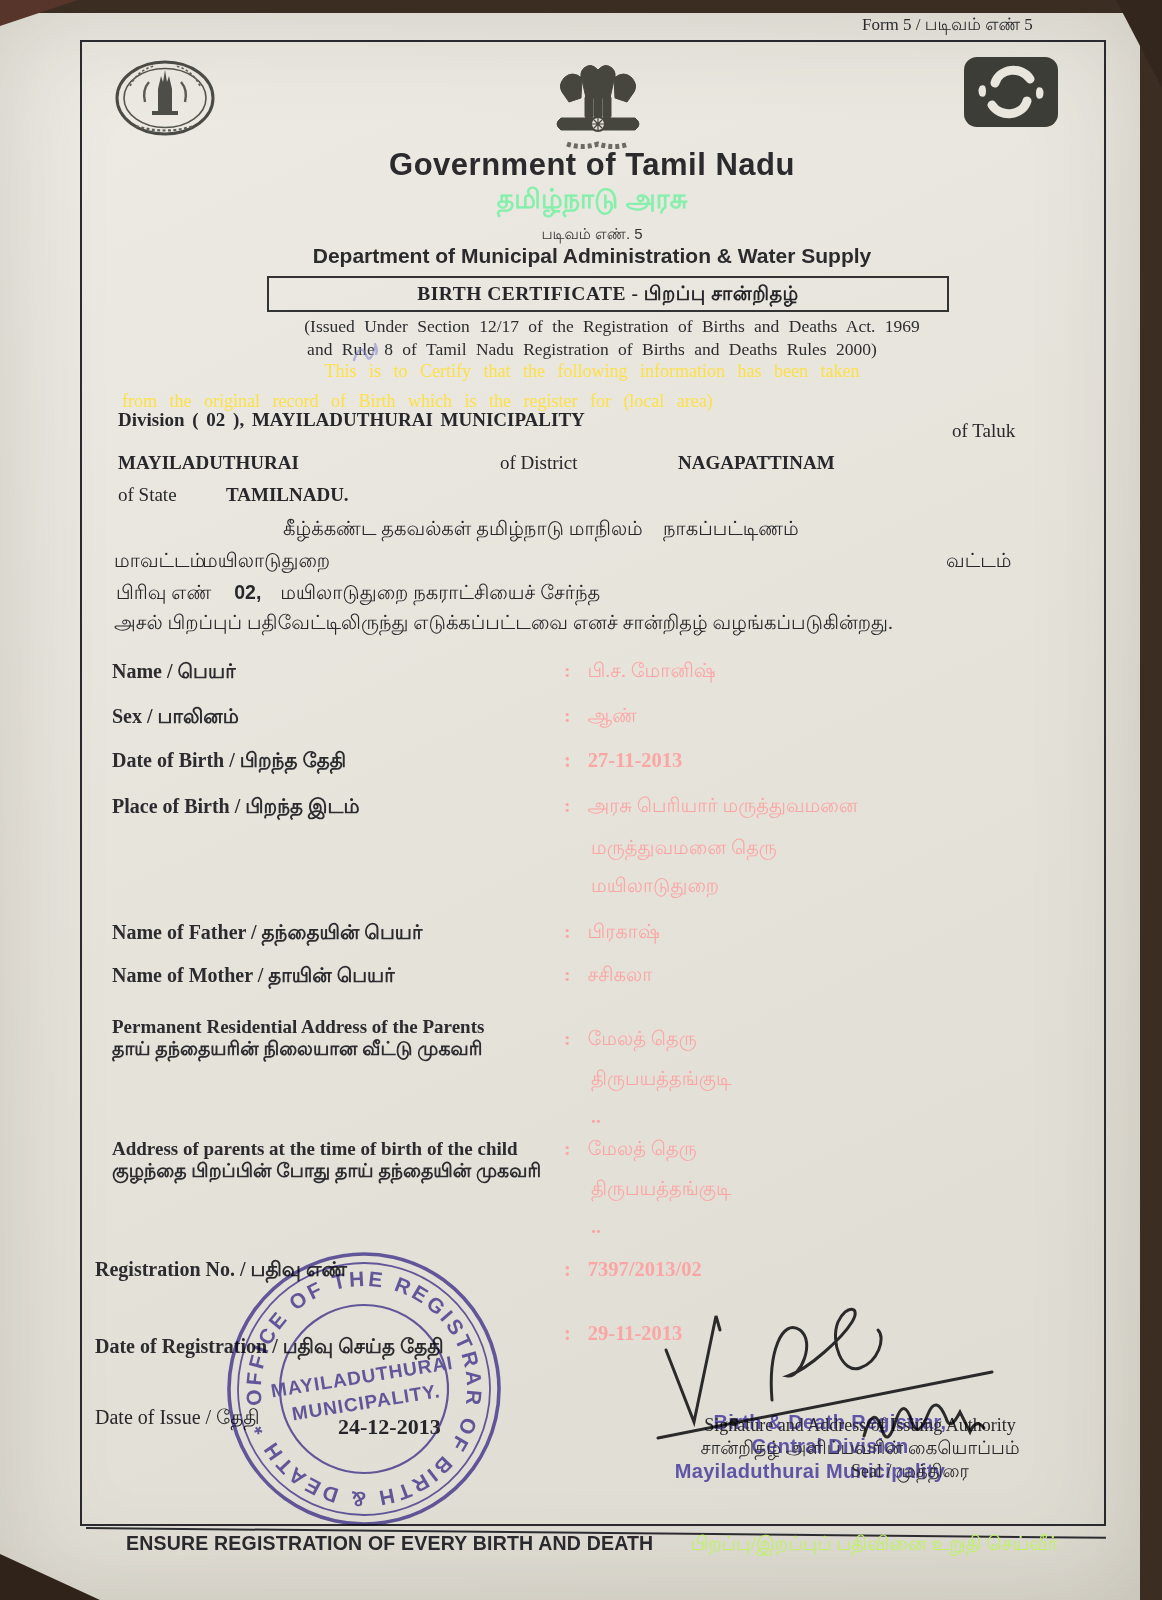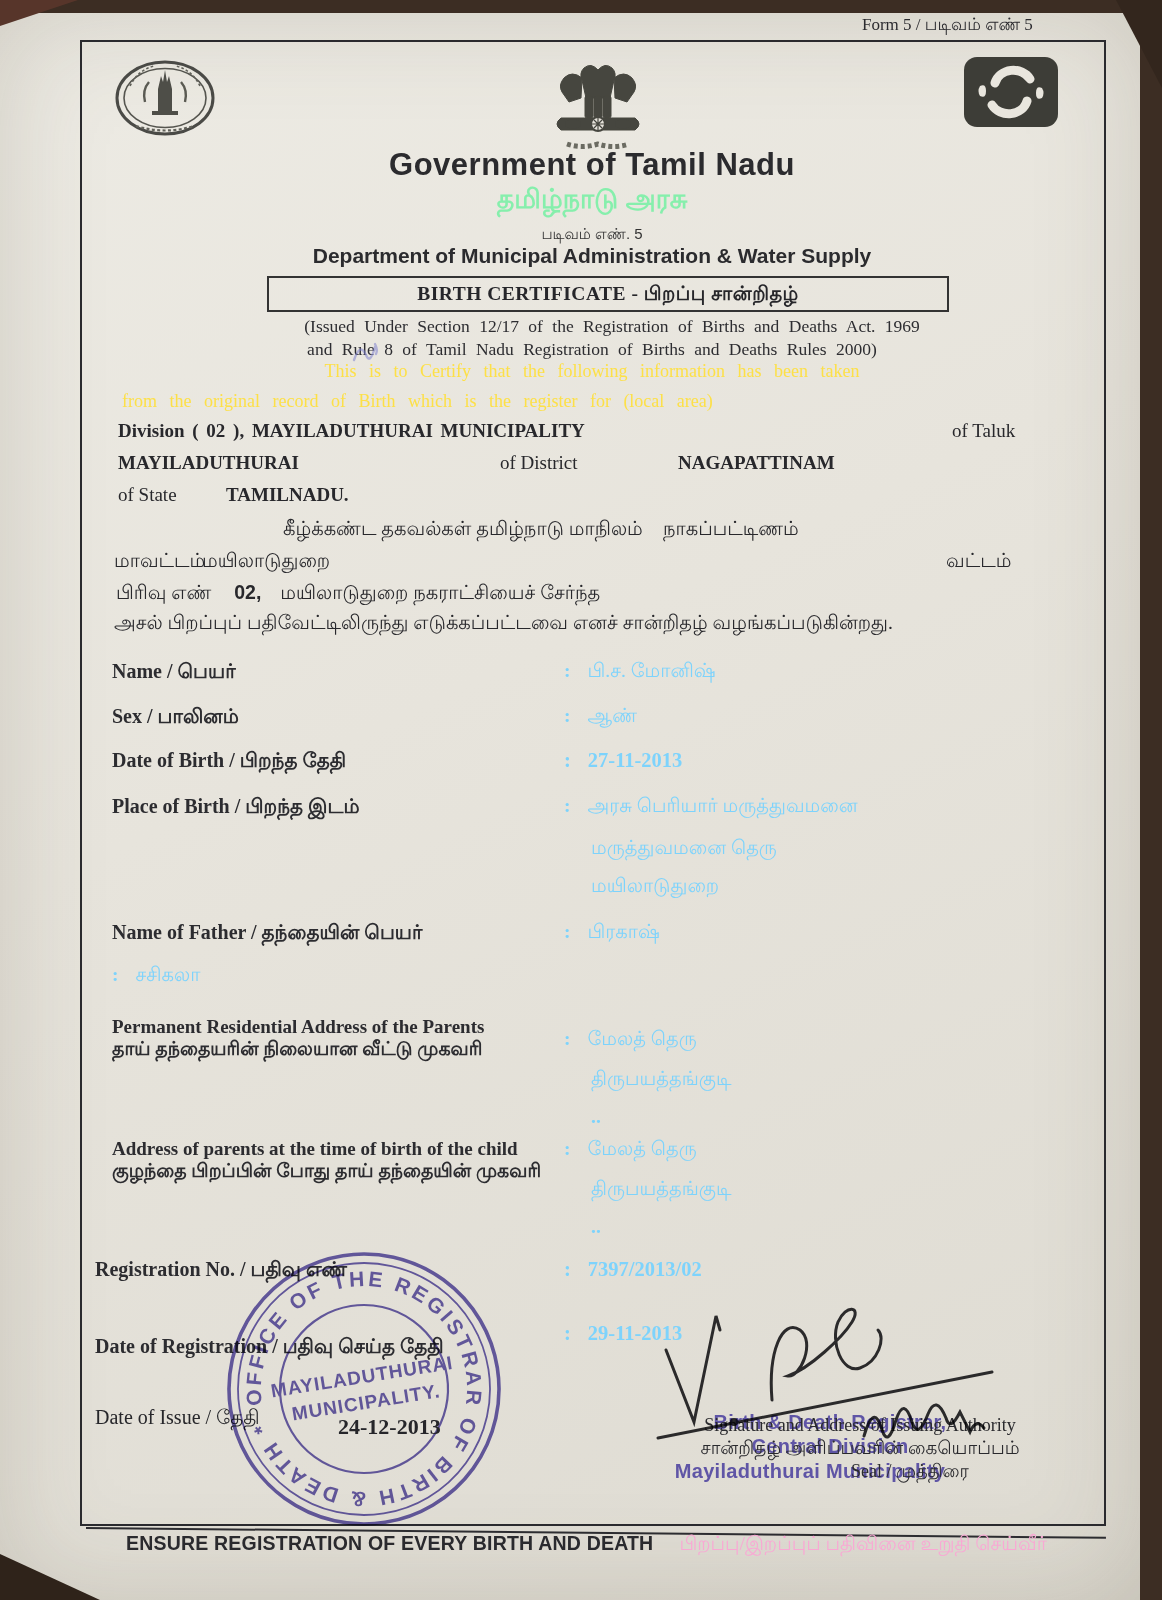--- a/index.html
+++ b/index.html
@@ -34,34 +34,34 @@
   .dept{top:244px;font-size:21px;color:#2b2b2e;}
   .titlebox{left:267px;top:276px;width:678px;height:32px;border:2px solid #333;
     font-size:19.5px;line-height:32px;text-align:center;letter-spacing:.5px;}
   .issued{font-size:17.5px;word-spacing:5px;color:#2d2d31;}
   .certify{font-size:18px;word-spacing:8px;color:#fde047;}
   .jrow{font-size:19px;color:#28282c;}
   .trow{font-size:19.5px;color:#28282c;}
   .frow{position:absolute;left:112px;width:945px;display:flex;align-items:flex-start;}
   .flabel{width:452px;flex:none;font-size:20px;color:#2c2c30;line-height:1.18;font-weight:bold;}
   .flabel.sm{font-size:19px;}
-  .fval{flex:1;font-size:19.5px;color:#7dd3fc;}
+  .fval{flex:1;font-size:19.5px;color:#fca5a5;}
   .vline{margin-bottom:14px;}
   .wc:before{content:":";font-weight:bold;margin-right:17px;}
   .pl{padding-left:27px;}
   .bv{font-weight:bold;font-size:20.5px;}
   .stamp{left:218px;top:1243px;width:292px;height:292px;transform:rotate(-9deg);
     opacity:.82;mix-blend-mode:multiply;}
   .sig{left:648px;top:1280px;mix-blend-mode:multiply;}
   .purpletxt{font-family:"Liberation Sans",sans-serif;font-weight:bold;color:#584cc0;
     opacity:.88;text-align:center;mix-blend-mode:multiply;letter-spacing:.3px;}
   .blacktxt{text-align:center;color:#2a2a2e;}
   .footer{top:1532px;left:126px;display:flex;gap:26px;align-items:baseline;}
   .footer-en{font-size:19.5px;letter-spacing:.2px;color:#2a2a2e;}
-  .footer-ta{font-size:19.5px;color:#f9a8d4;}
+  .footer-ta{font-size:19.5px;color:#bef264;margin-left:11px;}
   svg{display:block;}
 </style>
 </head>
 <body>
 
 <div class="paper"></div>
 <div class="wedge-tl"></div>
 <div class="wedge-tr"></div>
 <div class="wedge-bl"></div>
 
@@ -123,21 +123,21 @@
 <div class="abs ctr issued" style="top:339px;">and Rule 8 of Tamil Nadu Registration of Births and Deaths Rules 2000)</div>
 <div class="abs ctr certify" style="top:361px;">This is to Certify that the following information has been taken</div>
 <div class="abs certify" style="left:122px;top:391px;">from the original record of Birth which is the register for (local area)</div>
 
 <div class="abs" style="left:348px;top:336px;opacity:.55;">
   <svg width="42" height="32" viewBox="0 0 42 32">
     <path d="M6 24 q6 -18 12 -5 q4 10 9 -8 M27 8 q3 6 1 10" stroke="#8284cf" stroke-width="2.4" fill="none" stroke-linecap="round"></path>
   </svg>
 </div>
 
-<div class="abs jrow b" style="left:118px;top:420px;word-spacing:3px;">Division ( 02 ),  MAYILADUTHURAI MUNICIPALITY</div>
+<div class="abs jrow b" style="left:118px;top:409px;word-spacing:3px;">Division ( 02 ),  MAYILADUTHURAI MUNICIPALITY</div>
 <div class="abs jrow" style="left:952px;top:420px;">of Taluk</div>
 <div class="abs jrow b" style="left:118px;top:452px;">MAYILADUTHURAI</div>
 <div class="abs jrow" style="left:500px;top:452px;">of District</div>
 <div class="abs jrow b" style="left:642px;top:452px;margin-left:36px;">NAGAPATTINAM</div>
 <div class="abs jrow" style="left:118px;top:484px;">of State</div>
 <div class="abs jrow b" style="left:197px;top:484px;margin-left:29px;">TAMILNADU.</div>
 
 <div class="abs trow" style="left:283px;top:518px;">கீழ்க்கண்ட தகவல்கள் தமிழ்நாடு மாநிலம்</div>
 <div class="abs trow" style="left:663px;top:518px;">நாகப்பட்டிணம்</div>
 <div class="abs trow" style="left:114px;top:550px;">மாவட்டம்</div>
@@ -191,20 +191,23 @@
 <div class="frow" style="top:921px;">
   <div class="flabel">
       <div>Name of Father / தந்தையின் பெயர்</div>
     </div>
   <div class="fval">
       <div class="vline wc">பிரகாஷ்</div>
     </div>
 </div>
 
 <div class="frow" style="top:964px;">
+  <div class="flabel">
+      <div>Name of  Mother / தாயின் பெயர்</div>
+    </div>
   <div class="fval">
       <div class="vline wc">சசிகலா</div>
     </div>
 </div>
 
 <div class="frow" style="top:1016px;">
   <div class="flabel sm">
     <div>Permanent Residential Address of the Parents</div>
     <div>தாய் தந்தையரின் நிலையான வீட்டு முகவரி</div>
   </div>

